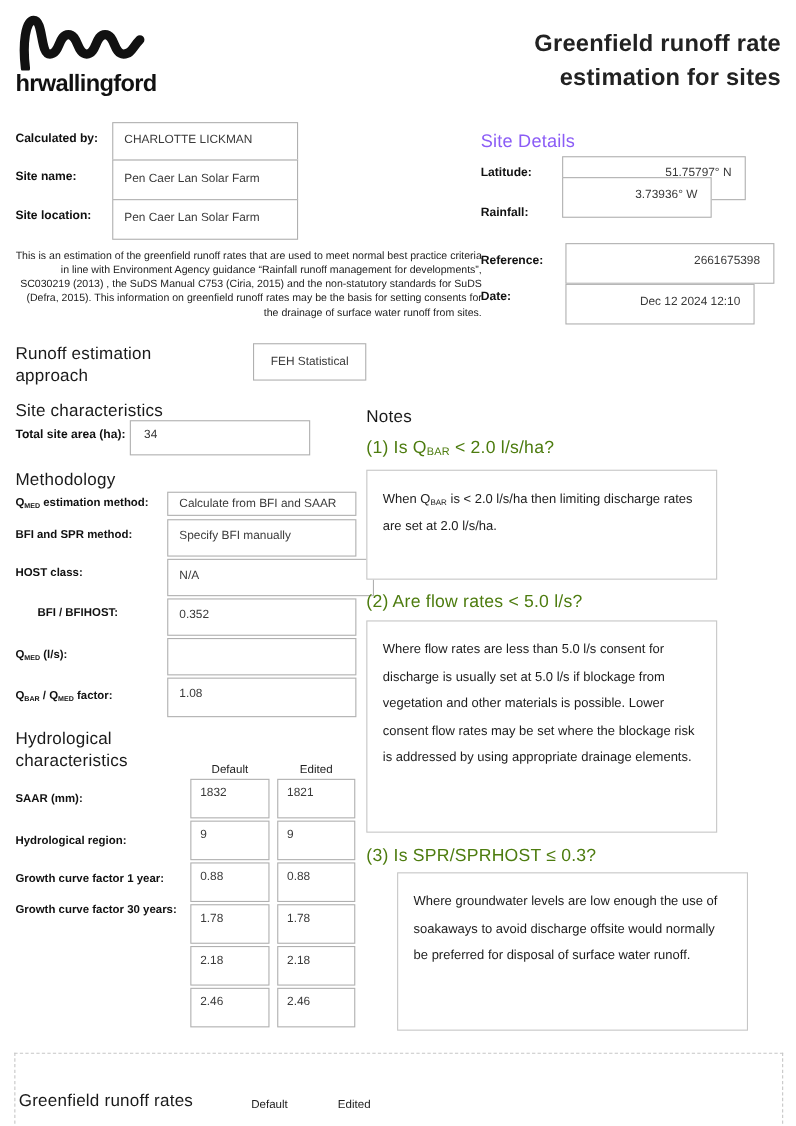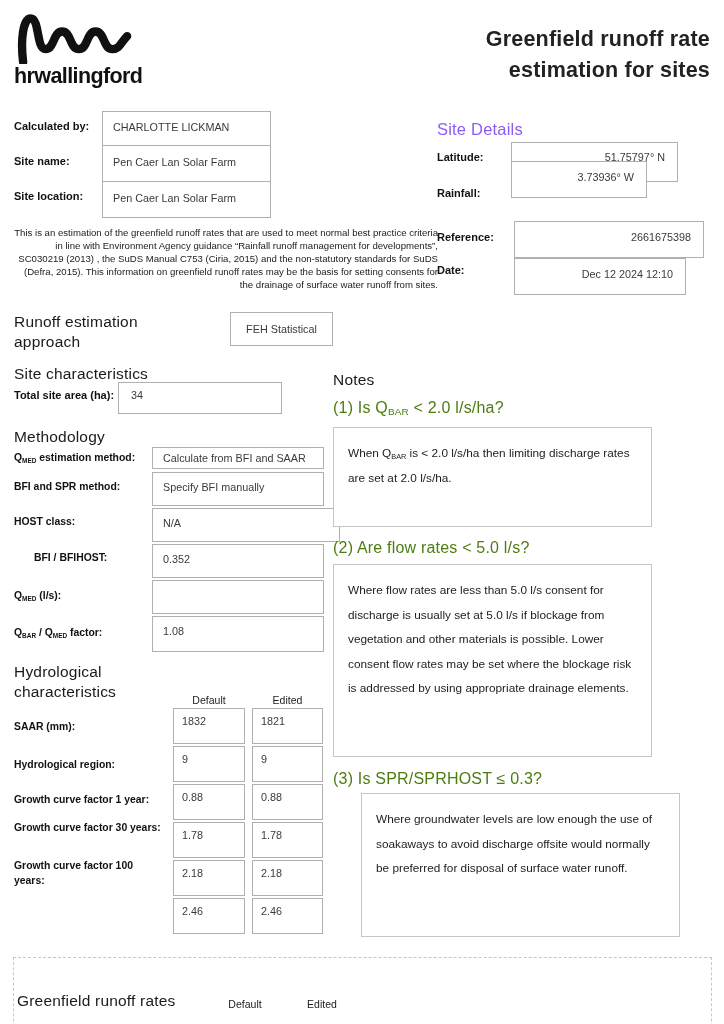--- a/index.html
+++ b/index.html
@@ -154,21 +154,20 @@
   </div>
 
   <div class="abs lbl-sm wrap" style="left:14px;top:820px;width:150px;">Growth curve factor 30 years:</div>
   <div class="abs box" style="left:173px;top:822px;width:72px;height:36px;">
     <div class="val" style="padding:6px 8px;">1.78</div>
   </div>
   <div class="abs box" style="left:252px;top:822px;width:71px;height:36px;">
     <div class="val" style="padding:6px 8px;">1.78</div>
   </div>
 
-  <div class="abs lbl-sm wrap" style="left:14px;top:858px;width:150px;">Growth curve factor 100 years:</div>
   <div class="abs box" style="left:173px;top:860px;width:72px;height:36px;">
     <div class="val" style="padding:6px 8px;">2.18</div>
   </div>
   <div class="abs box" style="left:252px;top:860px;width:71px;height:36px;">
     <div class="val" style="padding:6px 8px;">2.18</div>
   </div>
 
   <div class="abs lbl-sm wrap" style="left:14px;top:920px;width:150px;margin-top:38px;">Growth curve factor 200 years:</div>
   <div class="abs box" style="left:173px;top:898px;width:72px;height:36px;">
     <div class="val" style="padding:6px 8px;">2.46</div>

